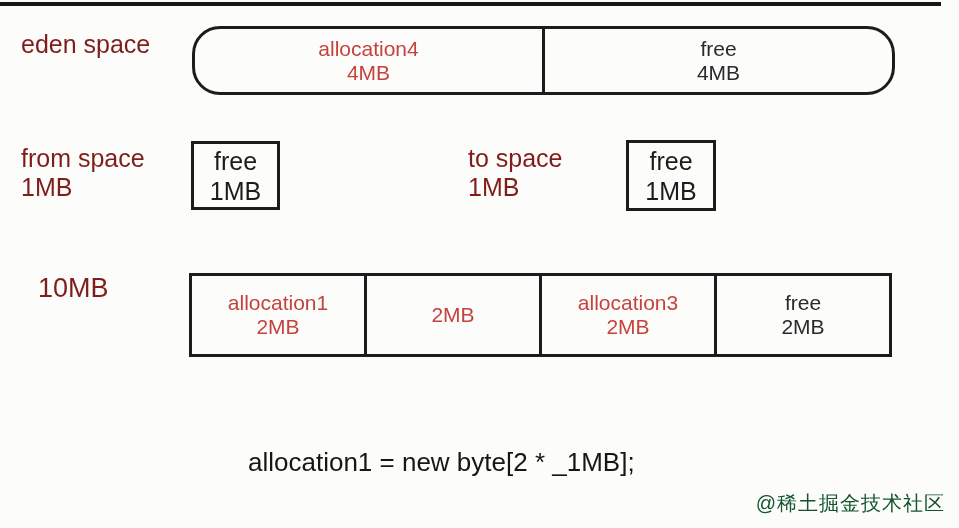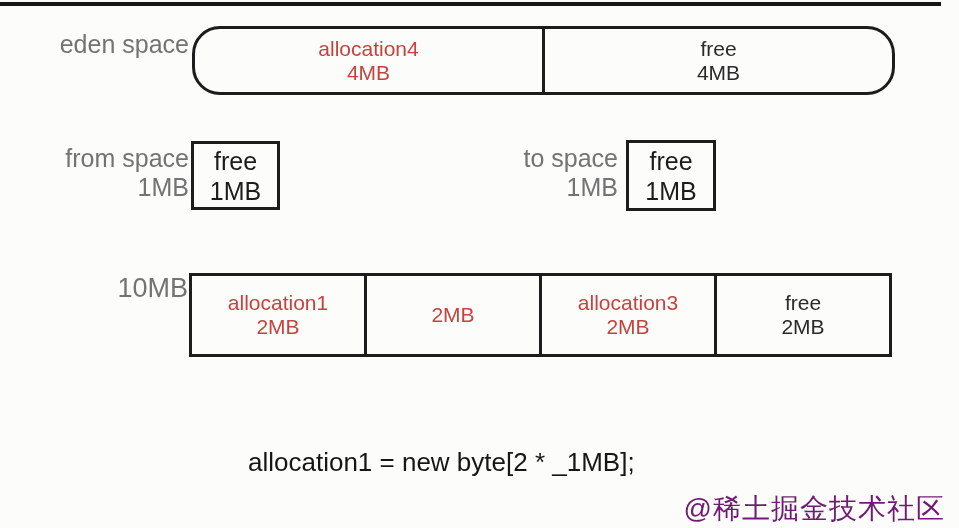--- a/index.html
+++ b/index.html
@@ -7,21 +7,21 @@
     width:959px;height:528px;position:relative;overflow:hidden;
     background:#fcfdfa;
     font-family:"Liberation Sans","DejaVu Sans",sans-serif;
     color:#1c1c1c;
   }
   .top-bar{
     position:absolute;left:0;top:2px;width:941px;height:4px;background:#161616;
   }
   
   .row-label{
-    position:absolute;text-align:right;font-size:25px;line-height:29px;color:#737373;
+    position:absolute;text-align:left;font-size:25px;line-height:29px;color:#7f1d1d;
   }
   .row-label.eden{left:21px;top:30px;width:168px;}
   .row-label.from{left:21px;top:144px;width:168px;}
   .row-label.to{left:468px;top:144px;width:150px;}
   .row-label.old{left:38px;top:272px;width:150px;font-size:27px;line-height:33px;}
   
   .mem-box{
     position:absolute;border:3px solid #1c1c1c;box-sizing:border-box;
     display:flex;background:#fcfdfa;
   }
@@ -43,21 +43,21 @@
   .survivor-box.from{left:191px;top:141px;width:89px;height:69px;}
   .survivor-box.to{left:626px;top:140px;width:90px;height:71px;}
   
   .code-block{
     position:absolute;left:248px;top:387px;
     font-size:26px;line-height:30px;color:#161616;white-space:pre;
   }
   
   .watermark{
     position:absolute;right:14px;top:490px;
-    font-size:28px;color:#701a75;letter-spacing:1px;
+    font-size:20px;color:#14532d;letter-spacing:1px;
   }
 </style>
 </head>
 <body>
 
 <div class="top-bar"></div>
 
 <div class="row-label eden">
   <div>eden space</div>
 </div>

